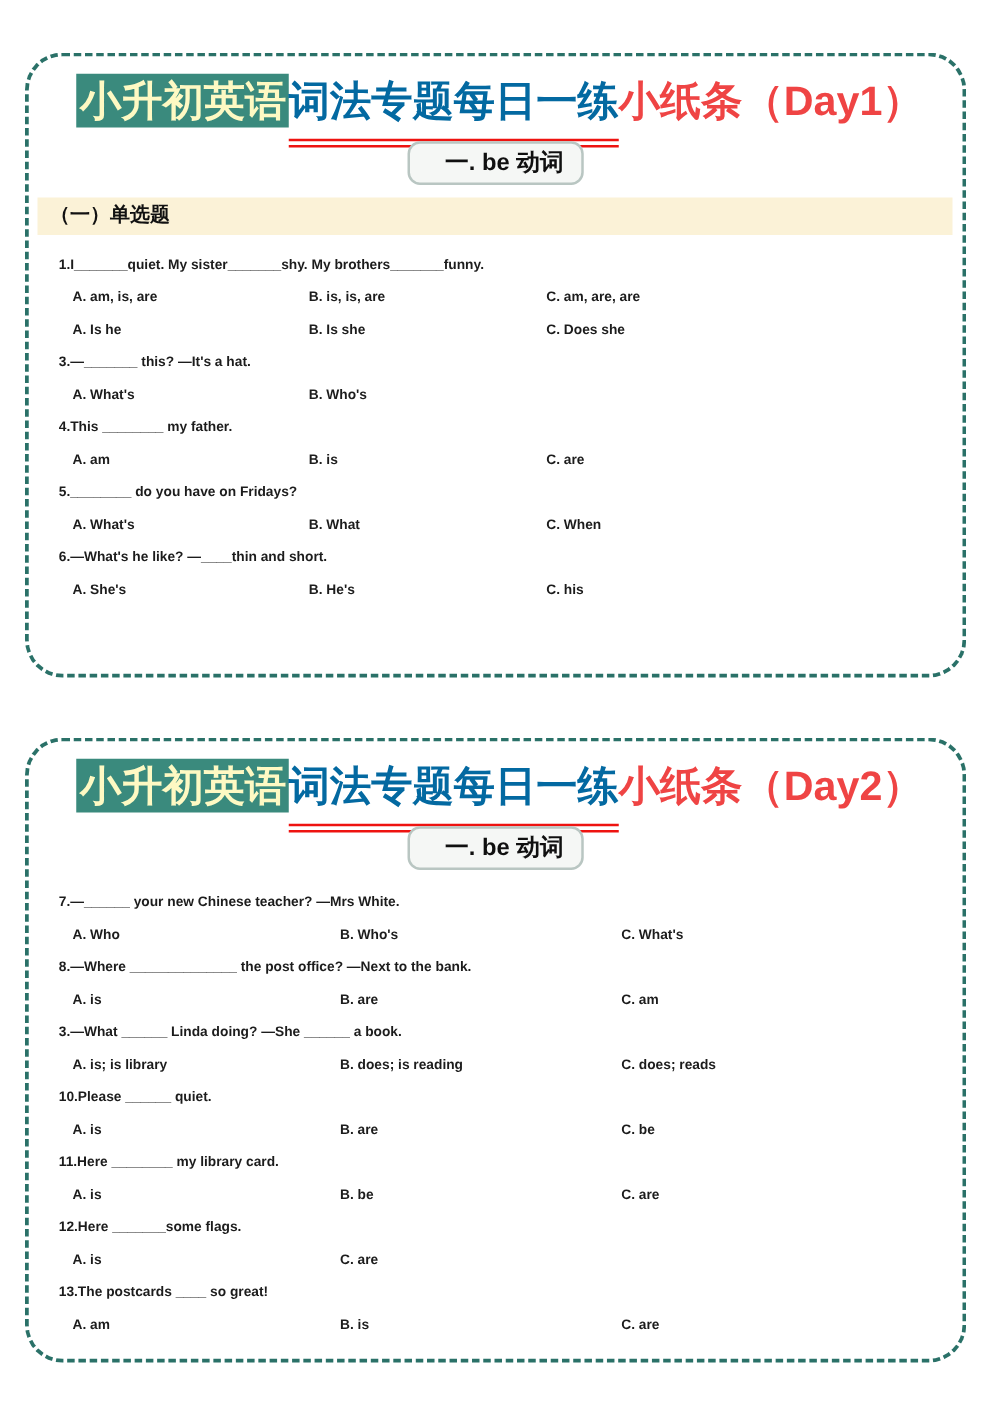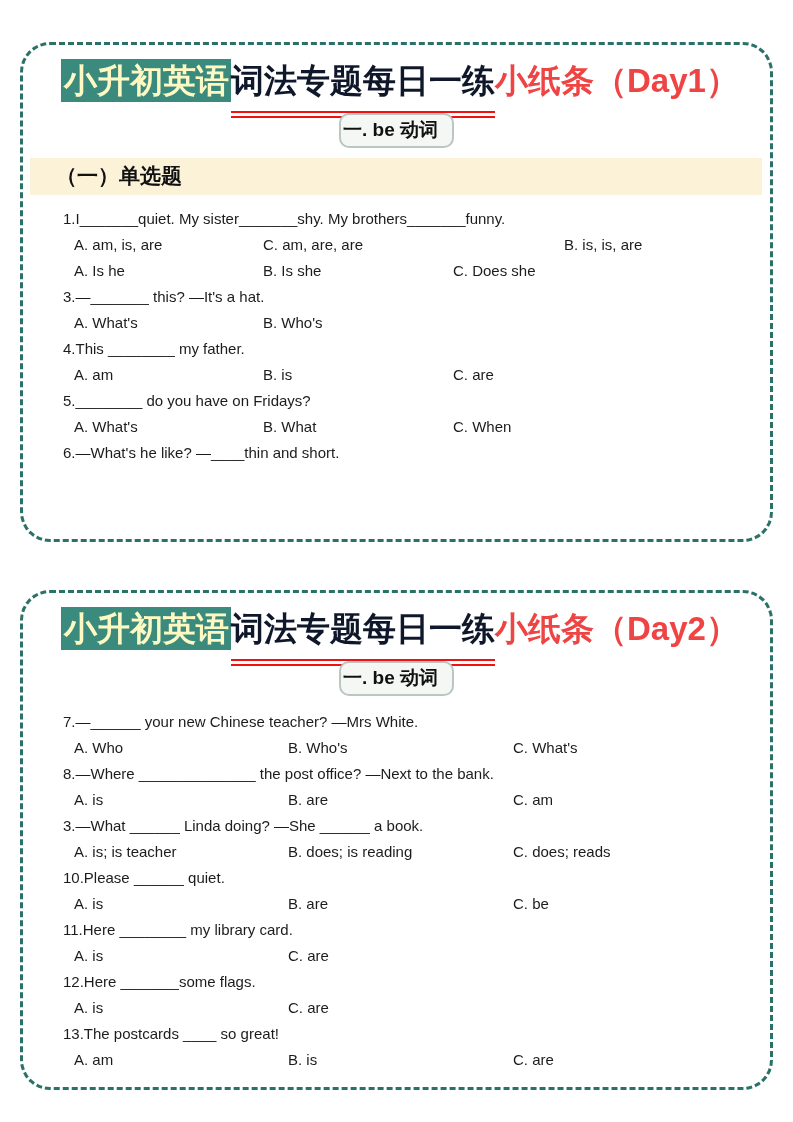--- a/index.html
+++ b/index.html
@@ -30,47 +30,48 @@
     font-weight:bold;
     white-space:nowrap;
     line-height:1.42;
   }
   .title-hl{
     background:#3a8a7d;
     color:#fef9c3;
     padding:3px 2px 3px 3px;
   }
   .title-red{
-    color:#0f172a;
+    color:#0369a1;
     border-bottom:7px double #ee1310;
     padding-bottom:12px;
   }
   .title-tail{color:#ef4444;}
   .badge-row{text-align:center;margin-top:8px;}
   .topic-badge{
     display:inline-block;
     border:2px solid #b9c6c2;
     border-radius:10px;
     background:#f5f7f5;
-    padding:2px 14px 3px 2px;
+    padding:2px 14px 3px 28px;
     font-size:19px;
     font-weight:bold;
     color:#101010;
   }
   .section-bar{
     margin:10px 8px 0 7px;
     background:#fbf2d7;
-    font-size:21px;
+    font-size:16px;
     font-weight:bold;
     color:#111111;
-    padding:4px 10px 5px 26px;
+    padding:4px 10px 5px 10px;
   }
   .questions{
-    margin:11px 16px 0 40px;
-    font-size:15px;
+    margin:11px 16px 0 24px;
+    font-size:11px;
+    font-weight:bold;
   }
   #card-day2 .questions{margin-top:13px;}
   .qstem{
     height:26px;line-height:26px;
     white-space:nowrap;overflow:hidden;
   }
   .qopts{
     height:26px;line-height:26px;
     display:flex;
     margin-left:11px;
@@ -92,22 +93,22 @@
   </div>
   <div class="badge-row">
     <span class="topic-badge">一. be 动词</span>
   </div>
   <div class="section-bar">（一）单选题</div>
   <div class="questions">
 
     <div class="qstem">1.I_______quiet. My sister_______shy. My brothers_______funny.</div>
     <div class="qopts">
       <span class="opt oa">A. am, is, are</span>
+      <span class="opt ob">B. is, is, are</span>
       <span class="opt oc">C. am, are, are</span>
-      <span class="opt ob">B. is, is, are</span>
     </div>
 
     <div class="qopts">
       <span class="opt oa">A. Is he</span>
       <span class="opt ob">B. Is she</span>
       <span class="opt oc">C. Does she</span>
     </div>
 
     <div class="qstem">3.—_______ this?   —It's a hat.</div>
     <div class="qopts">
@@ -124,20 +125,25 @@
     </div>
 
     <div class="qstem">5.________ do you have on Fridays?</div>
     <div class="qopts">
       <span class="opt oa">A. What's</span>
       <span class="opt ob">B. What</span>
       <span class="opt oc">C. When</span>
     </div>
 
     <div class="qstem">6.—What's he like?   —____thin and short.</div>
+    <div class="qopts">
+      <span class="opt oa">A. She's</span>
+      <span class="opt ob">B. He's</span>
+      <span class="opt oc">C. his</span>
+    </div>
 
   </div>
 </div>
 
 <div class="card c2" id="card-day2">
   <div class="card-title">
     <span class="title-hl">小升初英语</span><span class="title-red">词法专题每日一练</span><span class="title-tail">小纸条（Day2）</span>
   </div>
   <div class="badge-row">
     <span class="topic-badge">一. be 动词</span>
@@ -153,35 +159,36 @@
 
     <div class="qstem">8.—Where ______________ the post office?   —Next to the bank.</div>
     <div class="qopts">
       <span class="opt oa">A. is</span>
       <span class="opt ob">B. are</span>
       <span class="opt oc">C. am</span>
     </div>
 
     <div class="qstem">3.—What ______ Linda doing?   —She ______ a book.</div>
     <div class="qopts">
-      <span class="opt oa">A. is; is teacher</span>
+      <span class="opt oa">A. is; is library</span>
       <span class="opt ob">B. does; is reading</span>
       <span class="opt oc">C. does; reads</span>
     </div>
 
     <div class="qstem">10.Please ______ quiet.</div>
     <div class="qopts">
       <span class="opt oa">A. is</span>
       <span class="opt ob">B. are</span>
       <span class="opt oc">C. be</span>
     </div>
 
     <div class="qstem">11.Here ________ my library card.</div>
     <div class="qopts">
       <span class="opt oa">A. is</span>
+      <span class="opt ob">B. be</span>
       <span class="opt oc">C. are</span>
     </div>
 
     <div class="qstem">12.Here _______some flags.</div>
     <div class="qopts">
       <span class="opt oa">A. is</span>
       <span class="opt oc">C. are</span>
     </div>
 
     <div class="qstem">13.The postcards ____ so great!</div>

